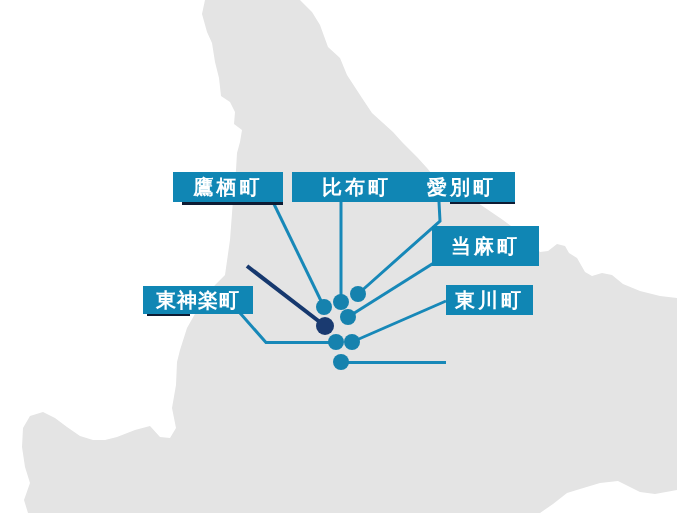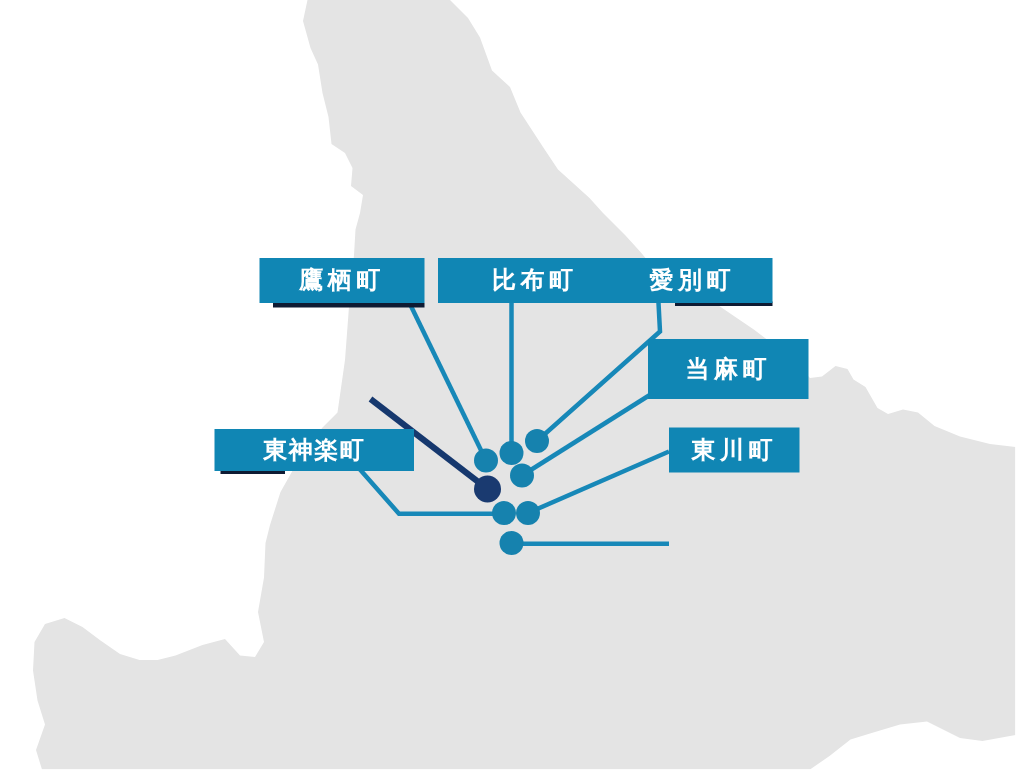--- a/index.html
+++ b/index.html
@@ -7,21 +7,21 @@
   .stage{position:relative;width:677px;height:513px;background:#ffffff;overflow:hidden;}
   .stage > svg{position:absolute;left:0;top:0;display:block;}
   .label{
     position:absolute;
     display:flex;align-items:center;justify-content:center;
     color:#ffffff;font-weight:bold;
     box-sizing:border-box;
     cursor:pointer;
     white-space:nowrap;
   }
-  .town{background:#1086B4;font-size:16px;letter-spacing:3px;}
+  .town{background:#1086B4;font-size:20px;letter-spacing:3px;}
   .city{background:#16386E;font-size:27px;letter-spacing:8px;}
   .shadowbar{position:absolute;height:3px;background:#0E1B33;}
 </style>
 </head>
 <body>
 
 <div class="stage">
 
   <svg width="677" height="513" viewBox="0 0 677 513">
 
@@ -71,17 +71,17 @@
   </div>
   <div class="label town" style="left:408px;top:172px;width:107px;height:30px;">
     <span>愛別町</span>
   </div>
   <div class="label town" style="left:432px;top:226px;width:107px;height:40px;">
     <span>当麻町</span>
   </div>
   <div class="label town" style="left:446px;top:285px;width:87px;height:30px;">
     <span>東川町</span>
   </div>
-  <div class="label town" style="left:143px;top:286px;width:133px;height:28px;letter-spacing:1px;">
+  <div class="label town" style="left:143px;top:286px;width:110px;height:28px;letter-spacing:1px;">
     <span>東神楽町</span>
   </div>
 
 </div>
 
 </body></html>

